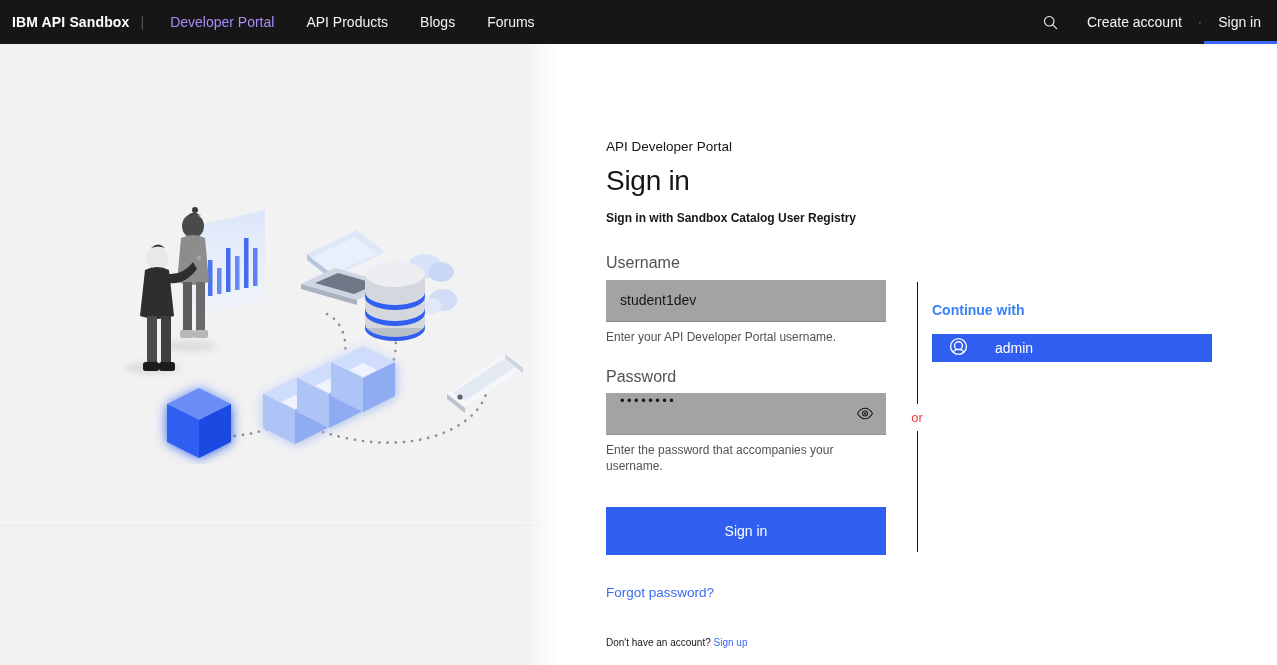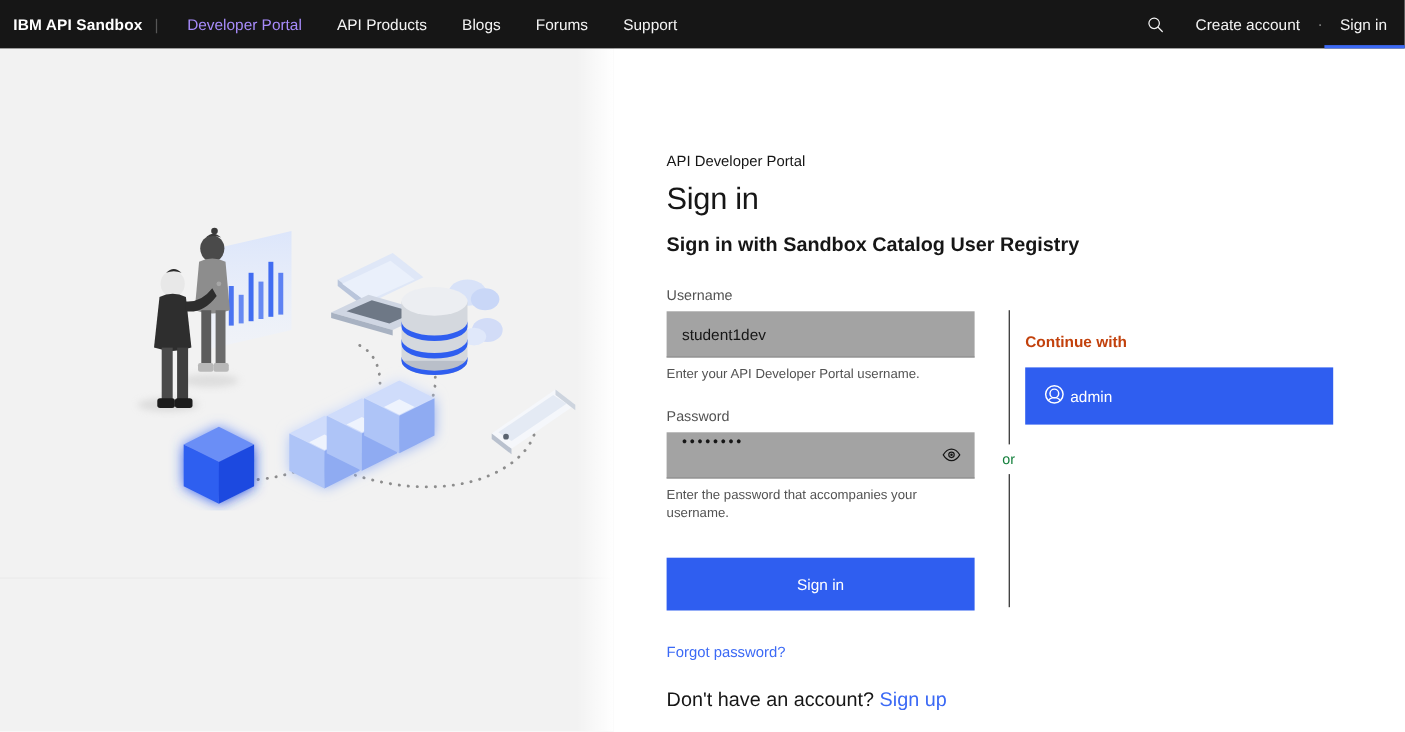--- a/index.html
+++ b/index.html
@@ -134,29 +134,29 @@
   }
   .page-title {
     font-size: 28px;
     font-weight: 400;
     color: #161616;
     margin: 0 0 14px 0;
     line-height: 1.2;
     letter-spacing: -0.01em;
   }
   .registry {
-    font-size: 18px;
+    font-size: 12px;
     font-weight: 700;
     color: #161616;
     margin: 0 0 26px 0;
     line-height: 1.3;
     white-space: nowrap;
   }
   .field-label {
-    font-size: 13px;
+    font-size: 16px;
     color: #525252;
     margin-bottom: 6px;
     line-height: 1.3;
   }
   .field-box {
     position: relative;
     width: 280px;
     height: 42px;
     background: #a3a3a3;
     border-bottom: 1px solid #8d8d8d;
@@ -215,22 +215,22 @@
   }
   .forgot {
     display: inline-block;
     margin-top: 30px;
     color: #3b69f5;
     font-size: 13.5px;
     text-decoration: none;
     cursor: pointer;
   }
   .signup-row {
-    margin-top: 24px;
-    font-size: 18px;
+    margin-top: 36px;
+    font-size: 10px;
     color: #161616;
   }
   .signup-row a {
     color: #3b69f5;
     text-decoration: none;
     cursor: pointer;
   }
 
   
   .or-divider {
@@ -243,45 +243,45 @@
     flex-direction: column;
     align-items: center;
   }
   .or-line {
     width: 1px;
     flex: 1;
     background: #161616;
   }
   .or-text {
     font-size: 13px;
-    color: #15803d;
+    color: #ef4444;
     padding: 7px 0;
     line-height: 1;
   }
 
   
   .continue-col {
     position: absolute;
     left: 374px;
     top: 258px;
     width: 280px;
   }
   .continue-title {
     font-size: 14px;
     font-weight: 700;
-    color: #c2410c;
+    color: #3b82f6;
     margin-bottom: 16px;
   }
   .provider-btn {
     width: 280px;
-    height: 52px;
+    height: 28px;
     background: #2f5ef0;
     display: flex;
     align-items: center;
-    gap: 5px;
+    gap: 27px;
     padding-left: 17px;
     border: 0;
     cursor: pointer;
   }
   .provider-btn span.plabel {
     color: #ffffff;
     font-size: 14px;
     font-family: "Liberation Sans", sans-serif;
   }
 </style>
@@ -289,21 +289,20 @@
 <body>
 
 <div class="header">
   <div class="brand">IBM API Sandbox</div>
   <div class="brand-sep">|</div>
   <nav class="nav">
     <div class="nav-item visited">Developer Portal</div>
     <div class="nav-item">API Products</div>
     <div class="nav-item">Blogs</div>
     <div class="nav-item">Forums</div>
-    <div class="nav-item">Support</div>
   </nav>
   <div class="header-right">
     <div class="icon-btn">
       <svg width="17" height="17" viewBox="0 0 20 20" fill="none">
         <circle cx="8.5" cy="8.5" r="5.6" stroke="#f4f4f4" stroke-width="1.3"></circle>
         <line x1="12.7" y1="12.7" x2="17.2" y2="17.2" stroke="#f4f4f4" stroke-width="1.3" stroke-linecap="round"></line>
       </svg>
     </div>
     <div class="hdr-link">Create account</div>
     <div class="hdr-dot">·</div>

